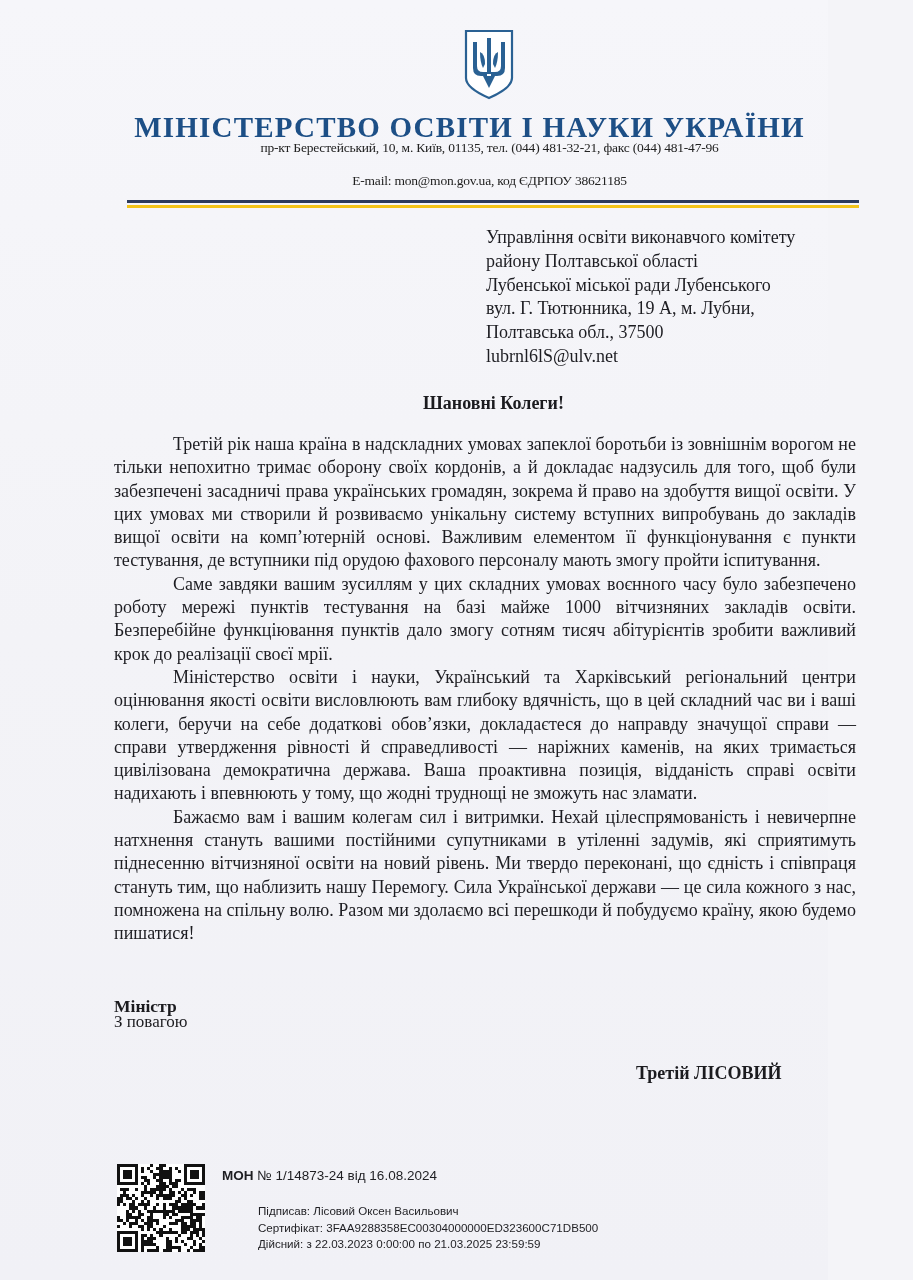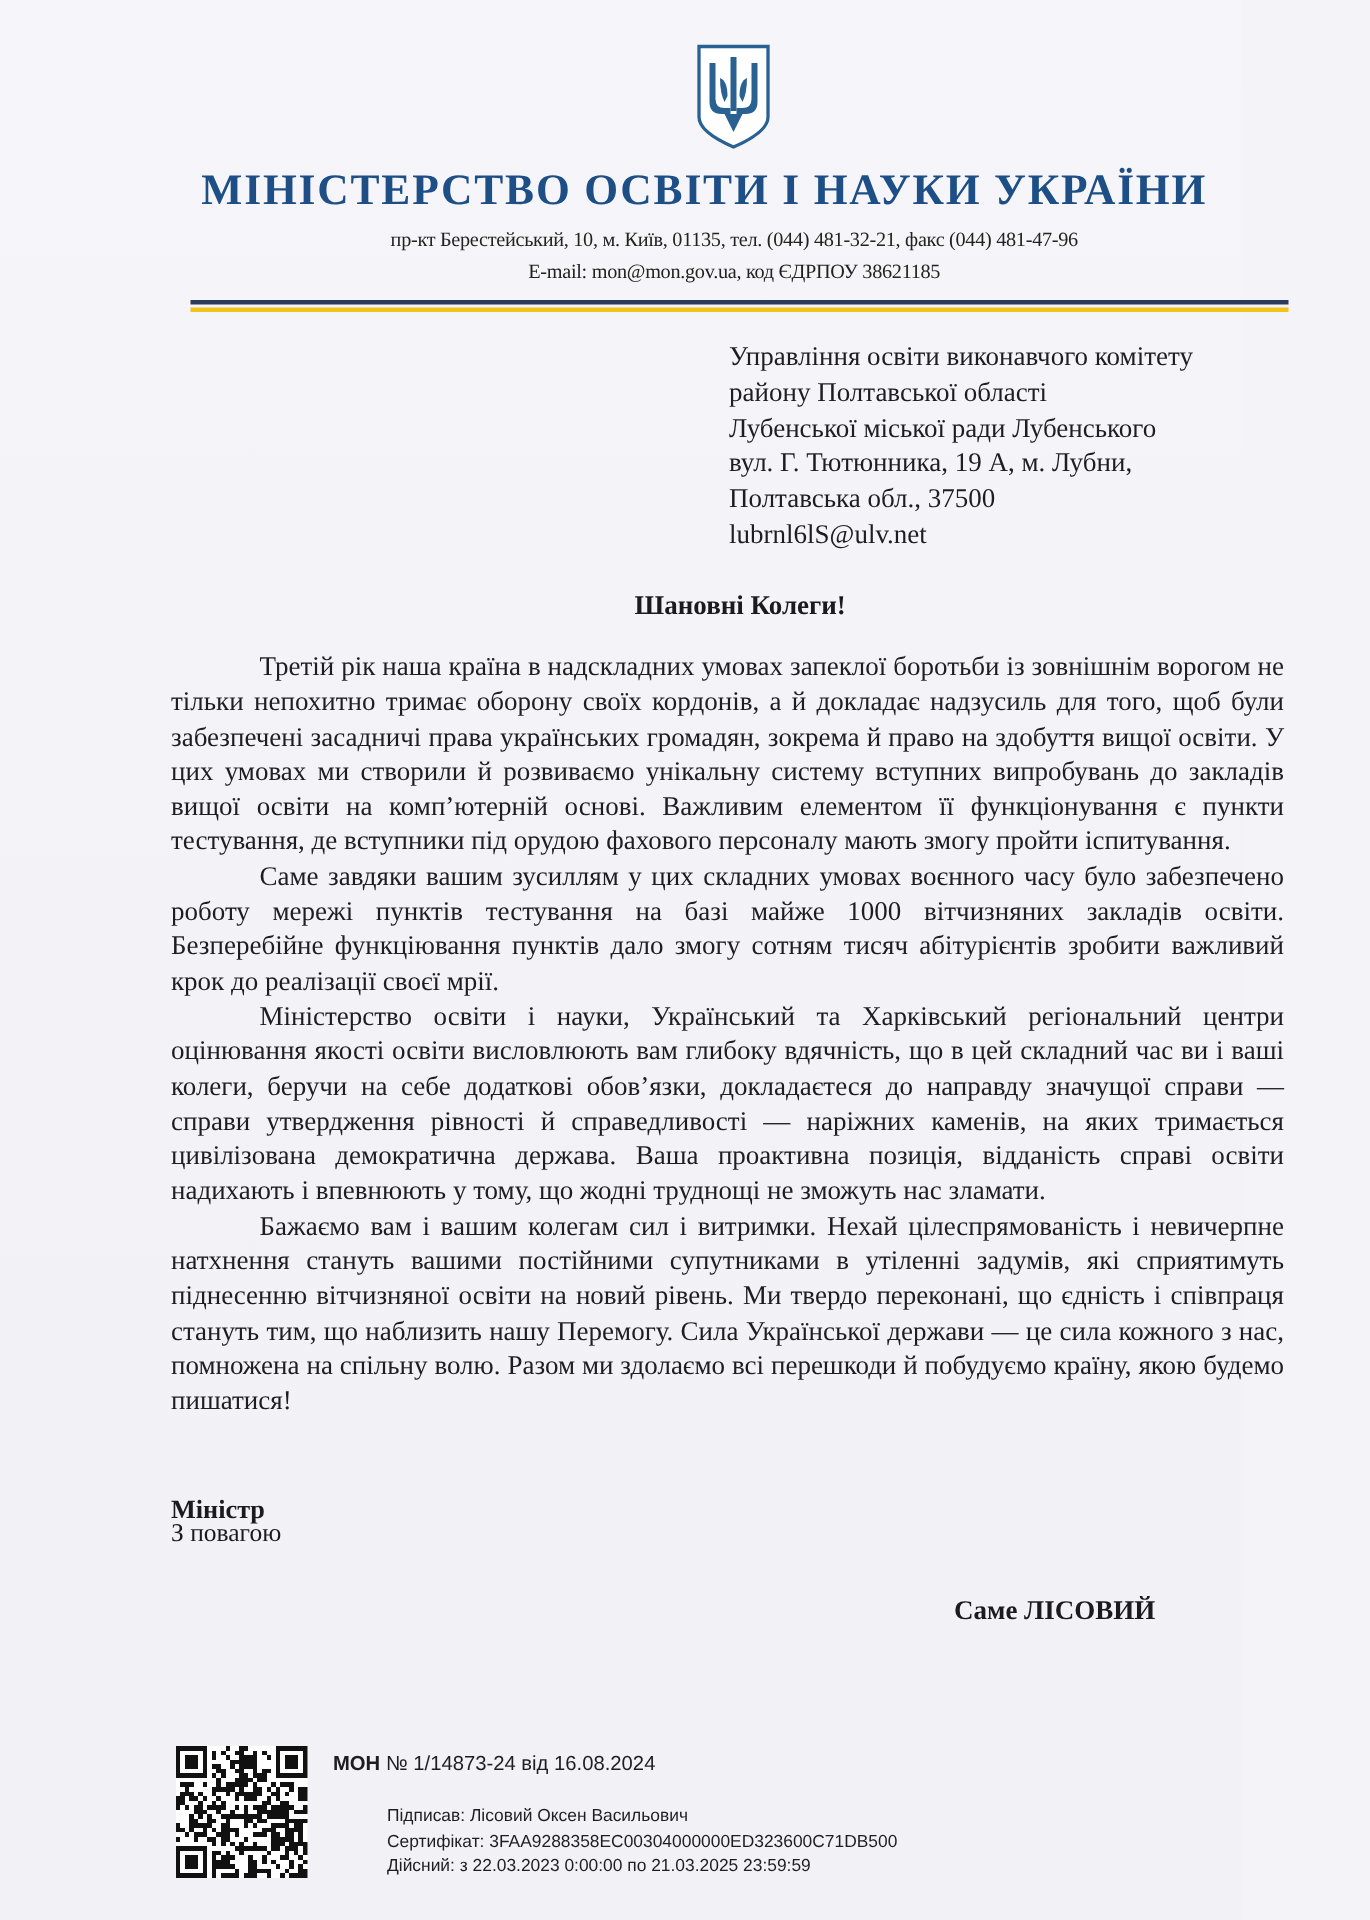--- a/index.html
+++ b/index.html
@@ -21,21 +21,21 @@
       position: absolute; left: 0; width: 913px; top: 111px;
       text-align: center; font-size: 29px; font-weight: bold;
       letter-spacing: 1.2px; color: #1d4f86;
       padding-left: 26px; box-sizing: border-box;
     }
     .contact-line {
       position: absolute; left: 0; width: 913px; text-align: center;
       font-size: 13.5px; color: #222; padding-left: 66px; box-sizing: border-box;
       letter-spacing: -0.2px;
     }
-    .contact-1 { top: 152px; }
+    .contact-1 { top: 140px; }
     .contact-2 { top: 173px; }
     .rule { position: absolute; left: 127px; width: 732px; height: 3px; }
     .rule-blue { top: 200px; background: #2c3a5c; height: 2.5px; }
     .rule-yellow { top: 205px; background: #f2c31a; height: 3px; }
 
     .recipient {
       position: absolute; left: 486px; top: 226px; width: 400px;
       font-size: 18px; line-height: 23.8px; color: #1d1d22;
     }
     .recipient div { white-space: nowrap; }
@@ -102,21 +102,21 @@
 
   <div class="body-text">
     <p>Третій рік наша країна в надскладних умовах запеклої боротьби із зовнішнім ворогом не тільки непохитно тримає оборону своїх кордонів, а й докладає надзусиль для того, щоб були забезпечені засадничі права українських громадян, зокрема й право на здобуття вищої освіти. У цих умовах ми створили й розвиваємо унікальну систему вступних випробувань до закладів вищої освіти на комп’ютерній основі. Важливим елементом її функціонування є пункти тестування, де вступники під орудою фахового персоналу мають змогу пройти іспитування.</p>
     <p>Саме завдяки вашим зусиллям у цих складних умовах воєнного часу було забезпечено роботу мережі пунктів тестування на базі майже 1000 вітчизняних закладів освіти. Безперебійне функціювання пунктів дало змогу сотням тисяч абітурієнтів зробити важливий крок до реалізації своєї мрії.</p>
     <p>Міністерство освіти і науки, Український та Харківський регіональний центри оцінювання якості освіти висловлюють вам глибоку вдячність, що в цей складний час ви і ваші колеги, беручи на себе додаткові обов’язки, докладаєтеся до направду значущої справи — справи утвердження рівності й справедливості — наріжних каменів, на яких тримається цивілізована демократична держава. Ваша проактивна позиція, відданість справі освіти надихають і впевнюють у тому, що жодні труднощі не зможуть нас зламати.</p>
     <p>Бажаємо вам і вашим колегам сил і витримки. Нехай цілеспрямованість і невичерпне натхнення стануть вашими постійними супутниками в утіленні задумів, які сприятимуть піднесенню вітчизняної освіти на новий рівень. Ми твердо переконані, що єдність і співпраця стануть тим, що наблизить нашу Перемогу. Сила Української держави — це сила кожного з нас, помножена на спільну волю. Разом ми здолаємо всі перешкоди й побудуємо країну, якою будемо пишатися!</p>
   </div>
 
   <div class="closing">З повагою</div>
   <div class="signer-title">Міністр</div>
-  <div class="signer-name">Саме ЛІСОВИЙ</div>
+  <div class="signer-name">Третій ЛІСОВИЙ</div>
 
   <svg class="qr" viewBox="0 0 29 29" shape-rendering="crispEdges">
     <rect width="29" height="29" fill="#ffffff"></rect>
     <g fill="#111">
       <path d="M0 0h7v7h-7z M1 1v5h5v-5z M2 2h3v3h-3z" fill-rule="evenodd"></path>
       <path d="M22 0h7v7h-7z M23 1v5h5v-5z M24 2h3v3h-3z" fill-rule="evenodd"></path>
       <path d="M0 22h7v7h-7z M1 23v5h5v-5z M2 24h3v3h-3z" fill-rule="evenodd"></path>
     </g>
     <g id="qr-modules" fill="#111">
         <rect x="11" y="0" width="1" height="1"></rect>

